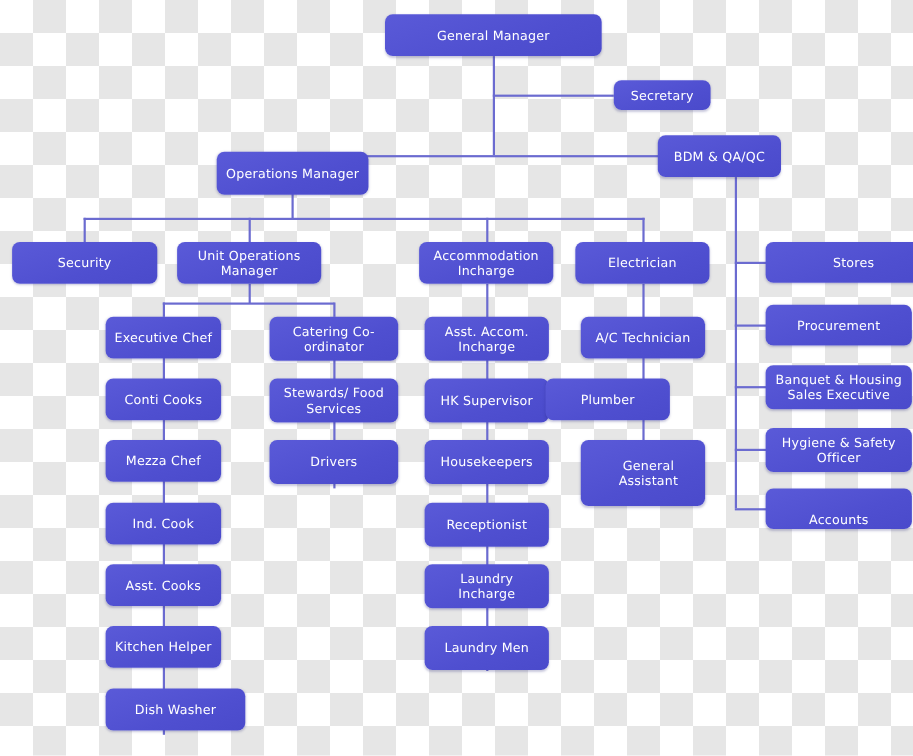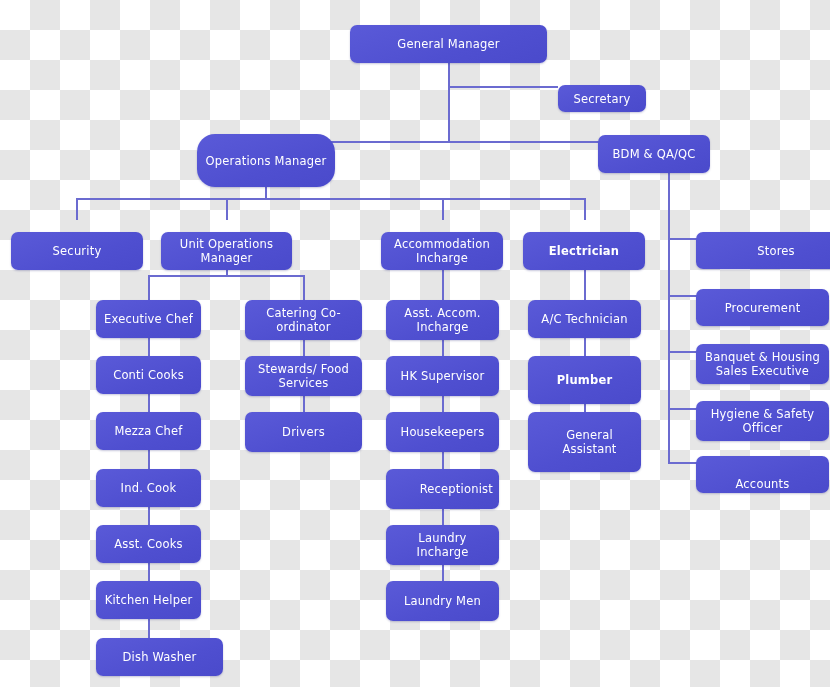--- a/index.html
+++ b/index.html
@@ -33,21 +33,20 @@
     color: #ffffff;
     display: flex;
     align-items: center;
     justify-content: center;
     text-align: center;
     font-size: 11.5px;
     line-height: 14px;
     letter-spacing: 0.2px;
     padding: 2px 6px;
     box-shadow: 0 1px 2px rgba(40,40,120,0.25);
-    margin-top: 12px;
     -webkit-font-smoothing: antialiased;
   }
   .node .label {
     display: block;
     width: 100%;
   }
   .conn {
     position: absolute;
     background: #6b6bd0;
   }
@@ -95,41 +94,41 @@
   <div class="conn h" style="left:668px; top:462px; width:29px;"></div>
 
   <div class="node" style="left:350px; top:13px; width:197px; height:38px;">
     <span class="label">General Manager</span>
   </div>
 
   <div class="node" style="left:558px; top:73px; width:88px; height:27px;">
     <span class="label">Secretary</span>
   </div>
 
-  <div class="node" style="left:197px; top:122px; width:138px; height:53px;border-radius:18px;">
+  <div class="node" style="left:197px; top:138px; width:138px; height:39px;">
     <span class="label">Operations Manager</span>
   </div>
 
   <div class="node" style="left:598px; top:123px; width:112px; height:38px;">
     <span class="label">BDM &amp; QA/QC</span>
   </div>
 
   <div class="node" style="left:11px; top:220px; width:132px; height:38px;">
     <span class="label">Security</span>
   </div>
 
   <div class="node" style="left:161px; top:220px; width:131px; height:38px;">
     <span class="label">Unit Operations Manager</span>
   </div>
 
   <div class="node" style="left:381px; top:220px; width:122px; height:38px;align-items:center;">
     <span class="label">Accommodation Incharge</span>
   </div>
 
-  <div class="node" style="left:523px; top:220px; width:122px; height:38px;font-weight:bold;">
+  <div class="node" style="left:523px; top:220px; width:122px; height:38px;">
     <span class="label">Electrician</span>
   </div>
 
   <div class="node" style="left:96px; top:288px; width:105px; height:38px;">
     <span class="label">Executive Chef</span>
   </div>
   <div class="node" style="left:96px; top:344px; width:105px; height:38px;">
     <span class="label">Conti Cooks</span>
   </div>
   <div class="node" style="left:96px; top:400px; width:105px; height:38px;">
@@ -160,34 +159,34 @@
 
   <div class="node" style="left:386px; top:288px; width:113px; height:40px;">
     <span class="label">Asst. Accom. Incharge</span>
   </div>
   <div class="node" style="left:386px; top:344px; width:113px; height:40px;">
     <span class="label">HK Supervisor</span>
   </div>
   <div class="node" style="left:386px; top:400px; width:113px; height:40px;">
     <span class="label">Housekeepers</span>
   </div>
-  <div class="node" style="left:386px; top:457px; width:113px; height:40px;text-align:right;">
+  <div class="node" style="left:386px; top:457px; width:113px; height:40px;">
     <span class="label">Receptionist</span>
   </div>
   <div class="node" style="left:386px; top:513px; width:113px; height:40px;">
     <span class="label">Laundry Incharge</span>
   </div>
   <div class="node" style="left:386px; top:569px; width:113px; height:40px;">
     <span class="label">Laundry Men</span>
   </div>
 
   <div class="node" style="left:528px; top:288px; width:113px; height:38px;">
     <span class="label">A/C Technician</span>
   </div>
-  <div class="node" style="left:528px; top:344px; width:113px; height:48px;font-weight:bold;">
+  <div class="node" style="left:496px; top:344px; width:113px; height:38px;">
     <span class="label">Plumber</span>
   </div>
   <div class="node" style="left:528px; top:400px; width:113px; height:60px;padding-left:16px;">
     <span class="label">General Assistant</span>
   </div>
 
   <div class="node" style="left:696px; top:220px; width:160px; height:37px;">
     <span class="label">Stores</span>
   </div>
   <div class="node" style="left:696px; top:277px; width:133px; height:37px;">

